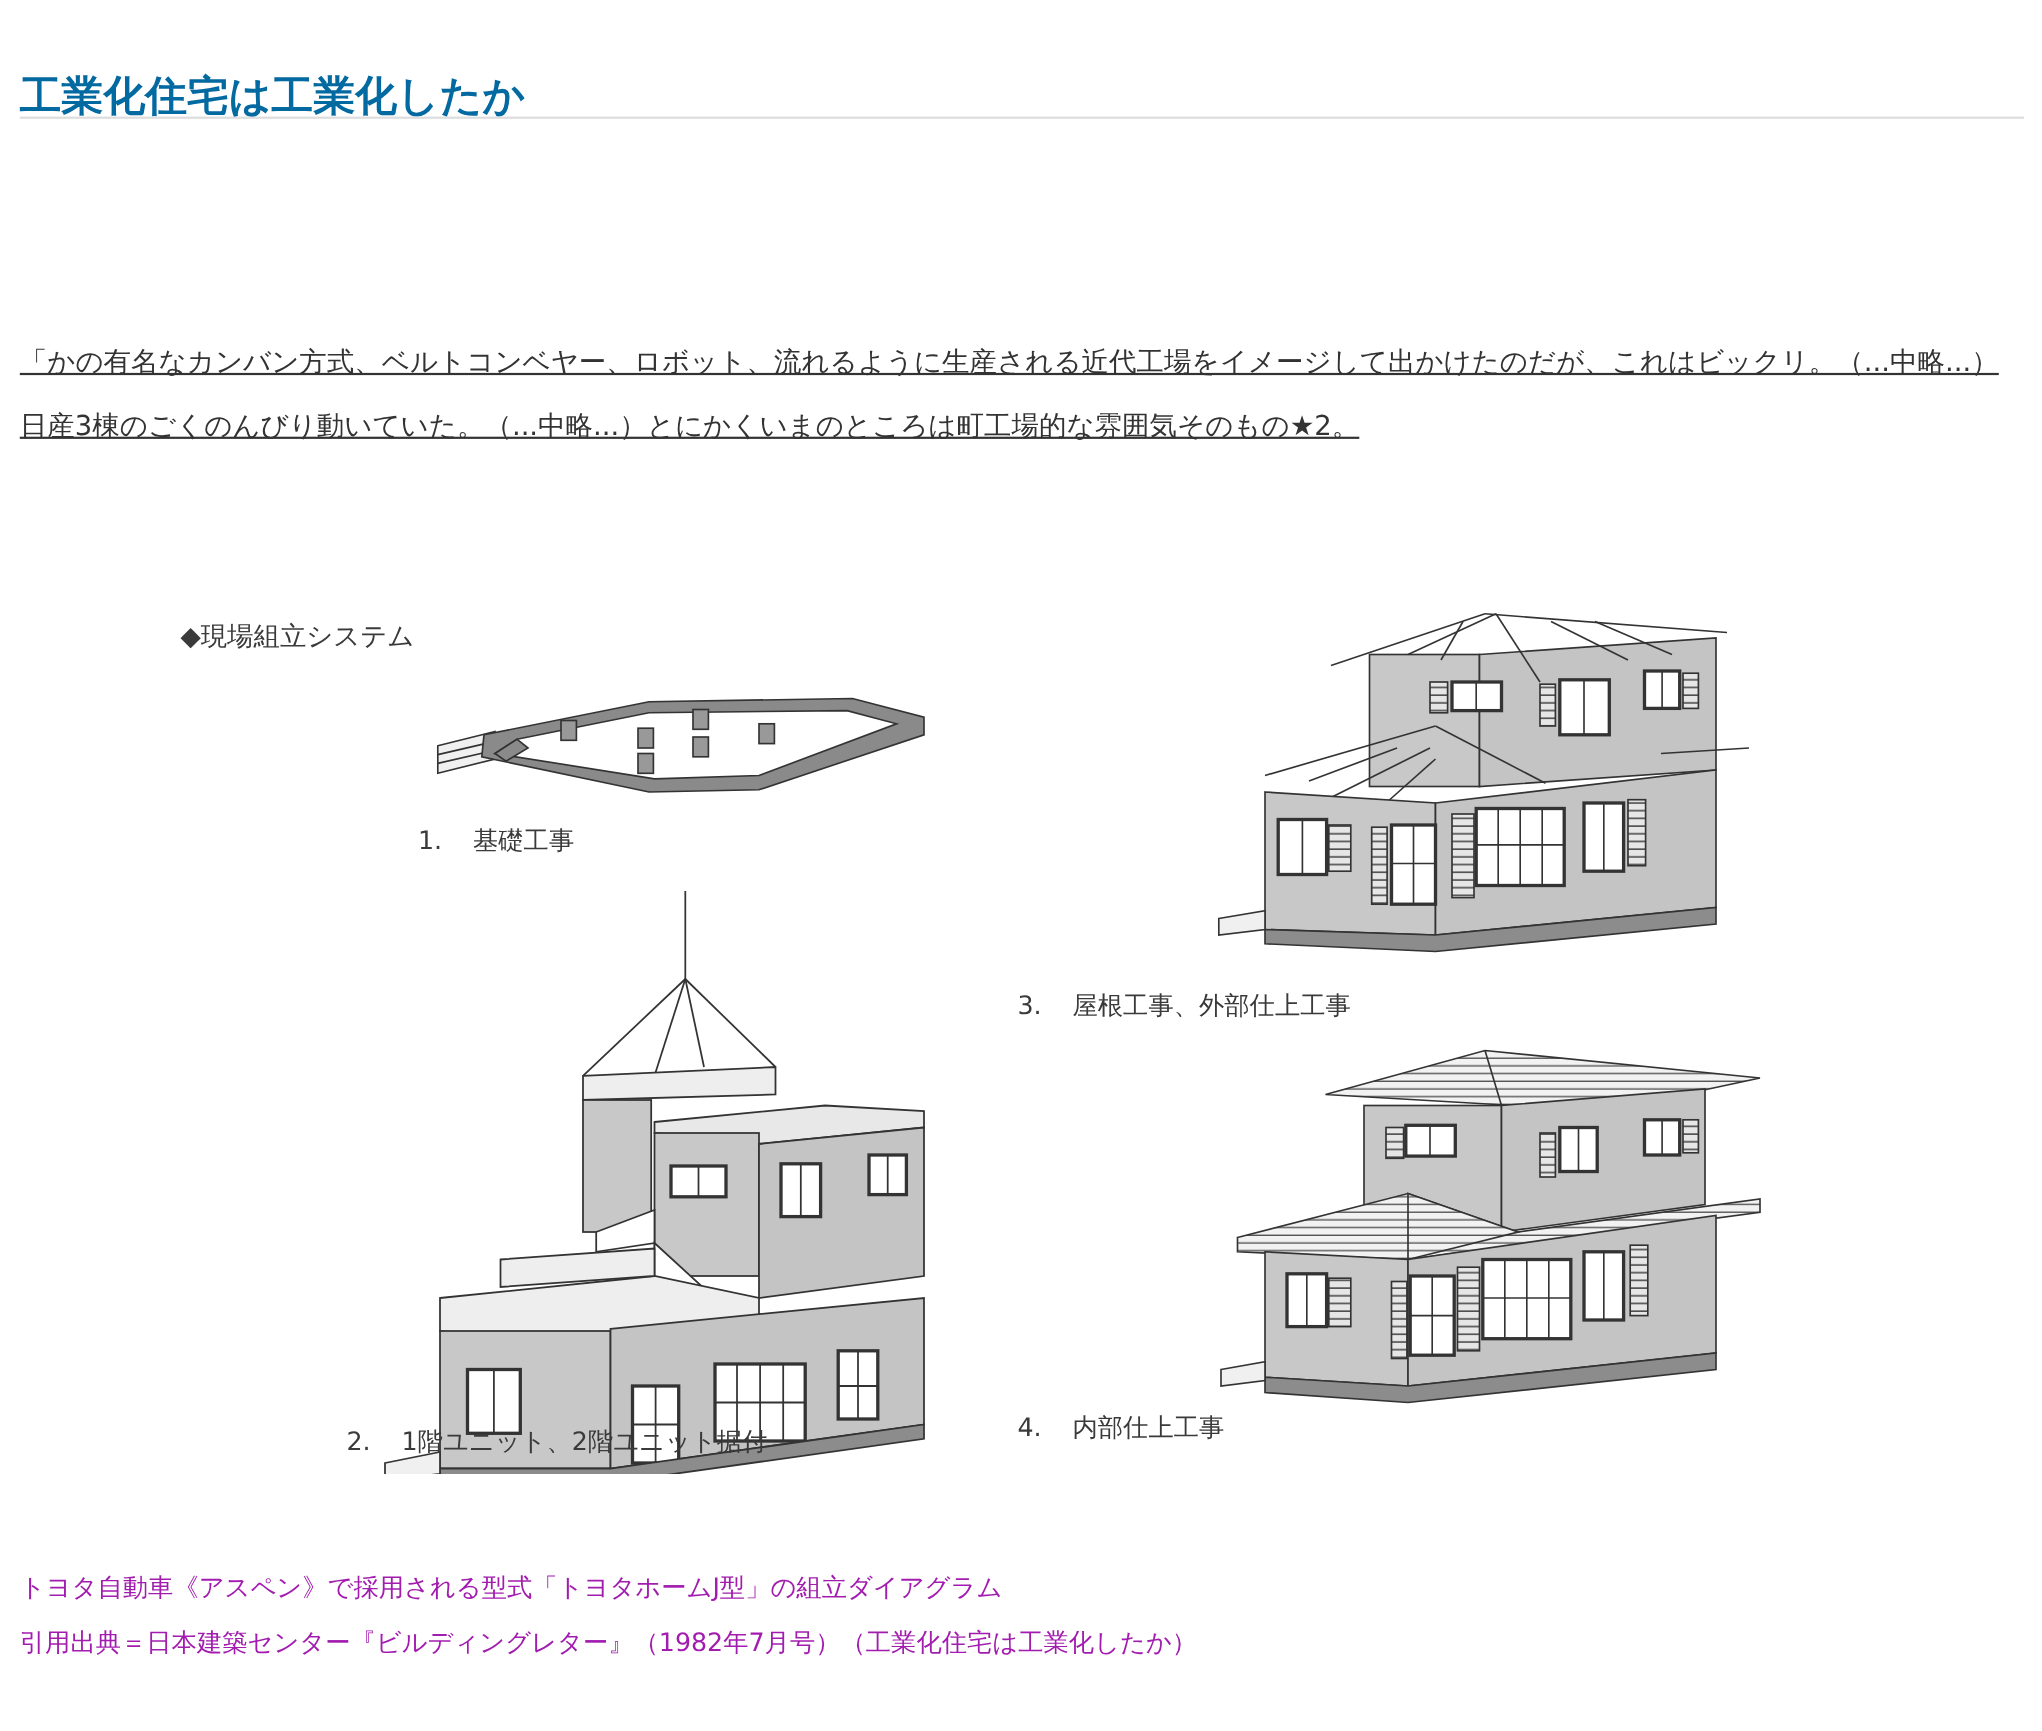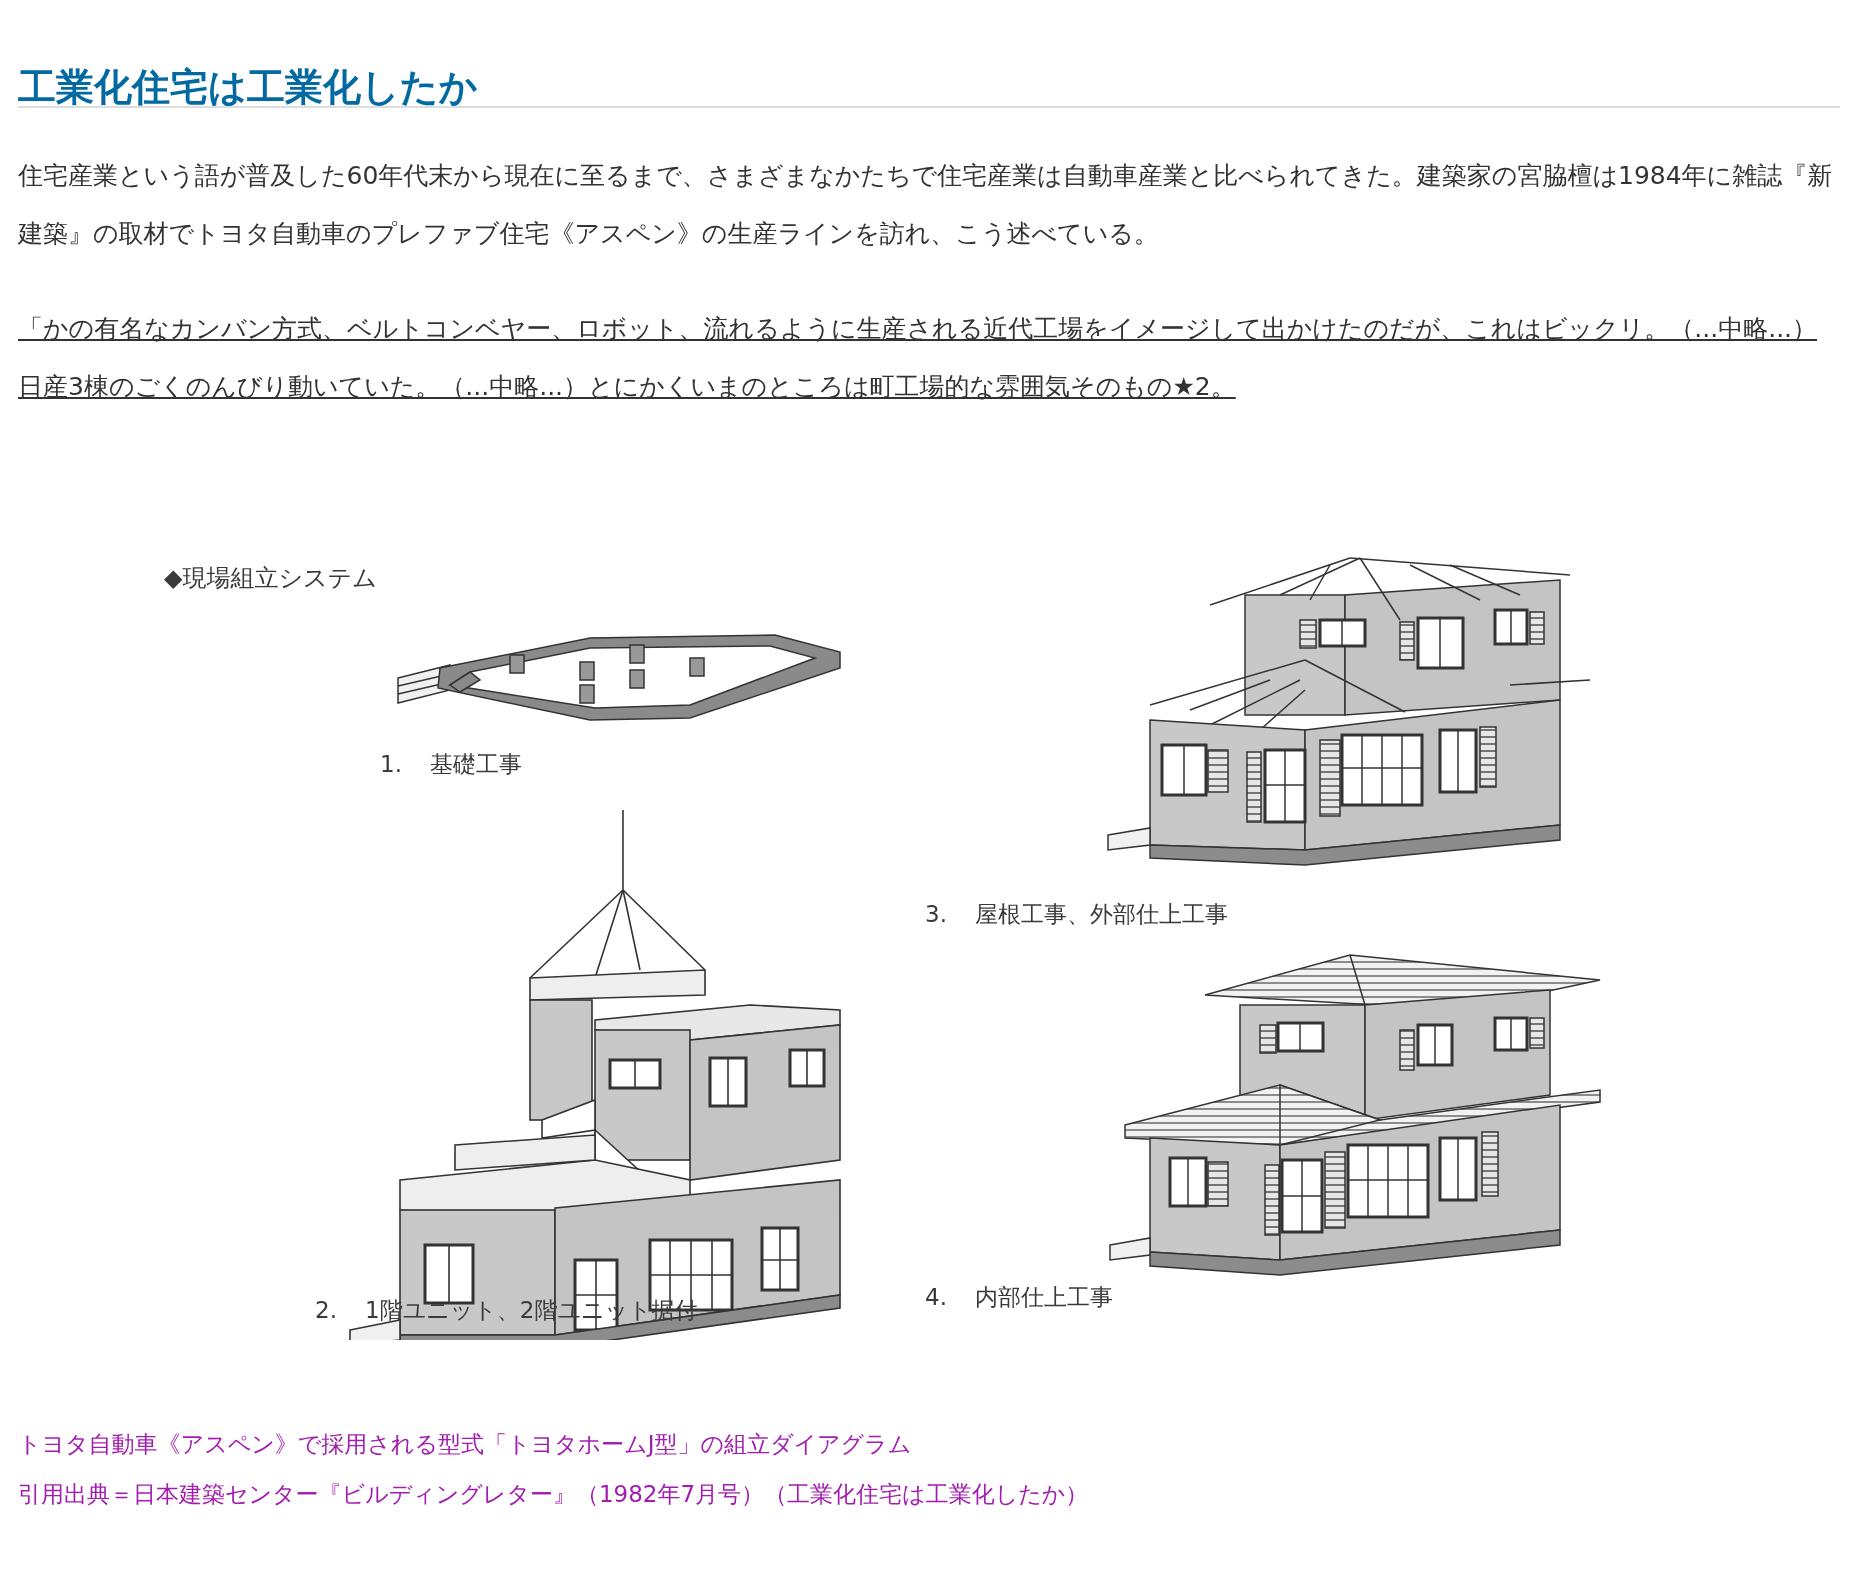--- a/index.html
+++ b/index.html
@@ -36,21 +36,20 @@
     .cap2 { top: 1474px; }
     .lbl { font-family: "DejaVu Sans", sans-serif; fill: #3a3a3a; }
   </style>
 </head>
 <body>
 
 <div class="page">
   <h1 class="title">工業化住宅は工業化したか</h1>
   <div class="rule"></div>
 
-  <p class="para p1">住宅産業という語が普及した60年代末から現在に至るまで、さまざまなかたちで住宅産業は自動車産業と比べられてきた。建築家の宮脇檀は1984年に雑誌『新建築』の取材でトヨタ自動車のプレファブ住宅《アスペン》の生産ラインを訪れ、こう述べている。</p>
   <p class="para p2">「かの有名なカンバン方式、ベルトコンベヤー、ロボット、流れるように生産される近代工場をイメージして出かけたのだが、これはビックリ。（...中略...）日産3棟のごくのんびり動いていた。（...中略...）とにかくいまのところは町工場的な雰囲気そのもの★2。</p>
 
   <div class="figure">
     <svg width="1500" height="800" viewBox="0 0 1500 800" xmlns="http://www.w3.org/2000/svg">
       <defs>
         <pattern id="louver" width="6" height="7" patternUnits="userSpaceOnUse">
           <rect width="6" height="7" fill="#e6e6e6"></rect>
           <line x1="0" y1="1" x2="6" y2="1" stroke="#444" stroke-width="1.4"></line>
         </pattern>
         <pattern id="roofline" width="10" height="7" patternUnits="userSpaceOnUse">

